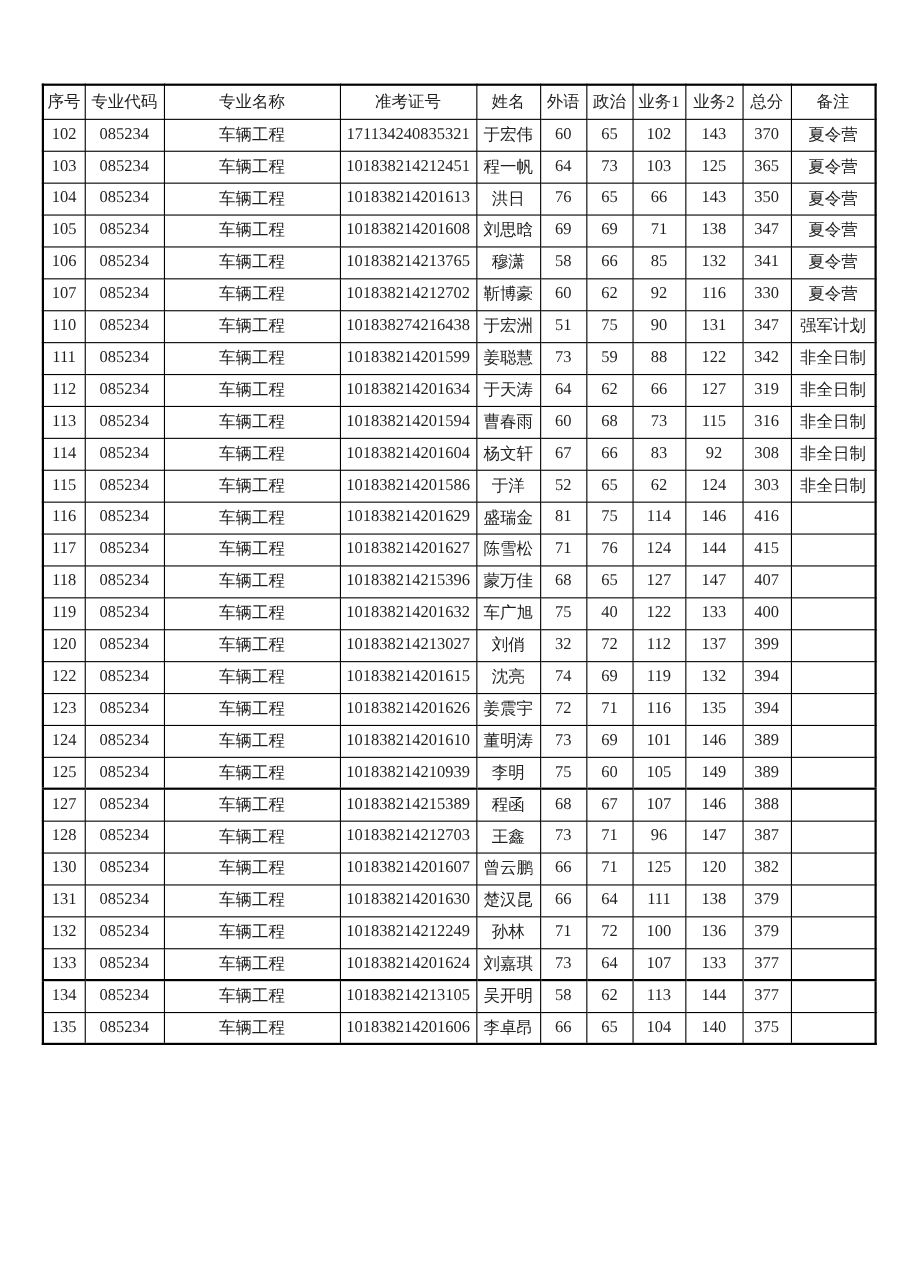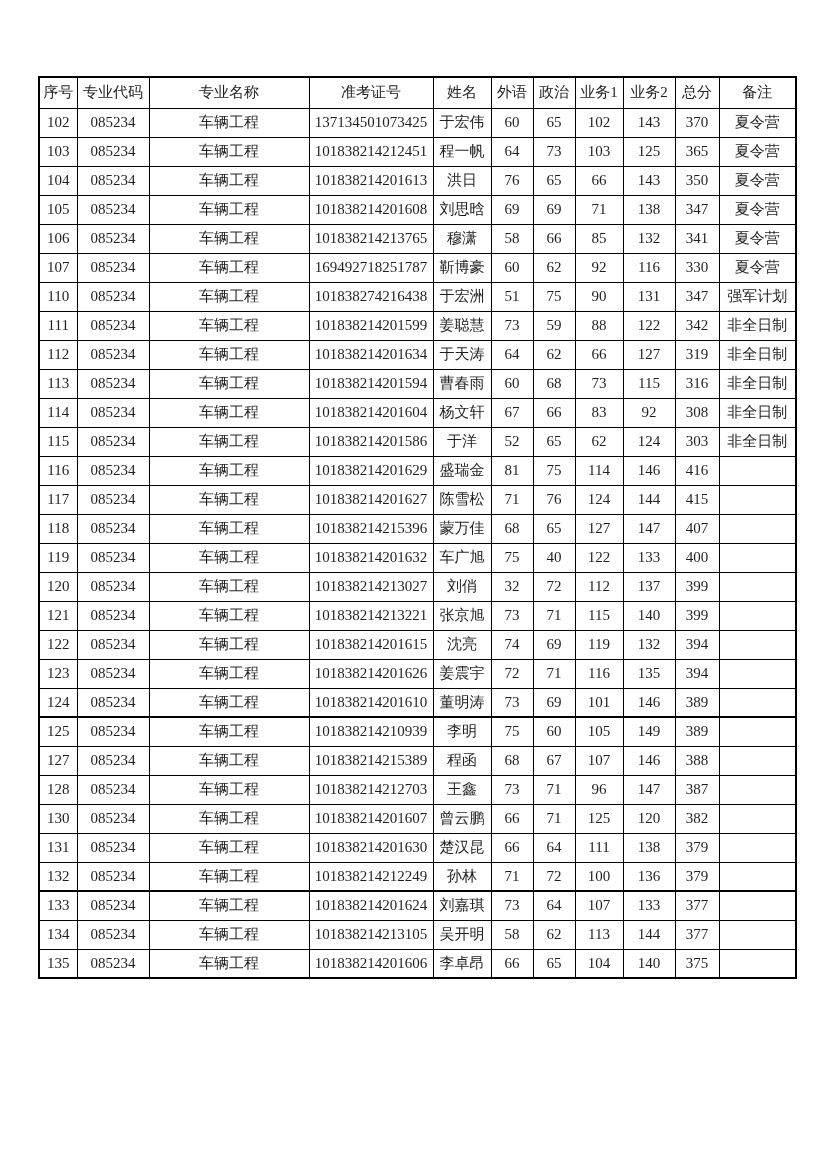--- a/index.html
+++ b/index.html
@@ -84,21 +84,21 @@
         <th>业务2</th>
         <th>总分</th>
         <th>备注</th>
       </tr>
     </thead>
     <tbody>
         <tr>
           <td>102</td>
           <td>085234</td>
           <td>车辆工程</td>
-          <td>137134501073425</td>
+          <td>171134240835321</td>
           <td>于宏伟</td>
           <td>60</td>
           <td>65</td>
           <td>102</td>
           <td>143</td>
           <td>370</td>
           <td>夏令营</td>
         </tr>
         <tr>
           <td>103</td>
@@ -149,21 +149,21 @@
           <td>66</td>
           <td>85</td>
           <td>132</td>
           <td>341</td>
           <td>夏令营</td>
         </tr>
         <tr>
           <td>107</td>
           <td>085234</td>
           <td>车辆工程</td>
-          <td>169492718251787</td>
+          <td>101838214212702</td>
           <td>靳博豪</td>
           <td>60</td>
           <td>62</td>
           <td>92</td>
           <td>116</td>
           <td>330</td>
           <td>夏令营</td>
         </tr>
         <tr>
           <td>110</td>
@@ -302,33 +302,20 @@
           <td>101838214213027</td>
           <td>刘俏</td>
           <td>32</td>
           <td>72</td>
           <td>112</td>
           <td>137</td>
           <td>399</td>
           <td></td>
         </tr>
         <tr>
-          <td>121</td>
-          <td>085234</td>
-          <td>车辆工程</td>
-          <td>101838214213221</td>
-          <td>张京旭</td>
-          <td>73</td>
-          <td>71</td>
-          <td>115</td>
-          <td>140</td>
-          <td>399</td>
-          <td></td>
-        </tr>
-        <tr>
           <td>122</td>
           <td>085234</td>
           <td>车辆工程</td>
           <td>101838214201615</td>
           <td>沈亮</td>
           <td>74</td>
           <td>69</td>
           <td>119</td>
           <td>132</td>
           <td>394</td>

